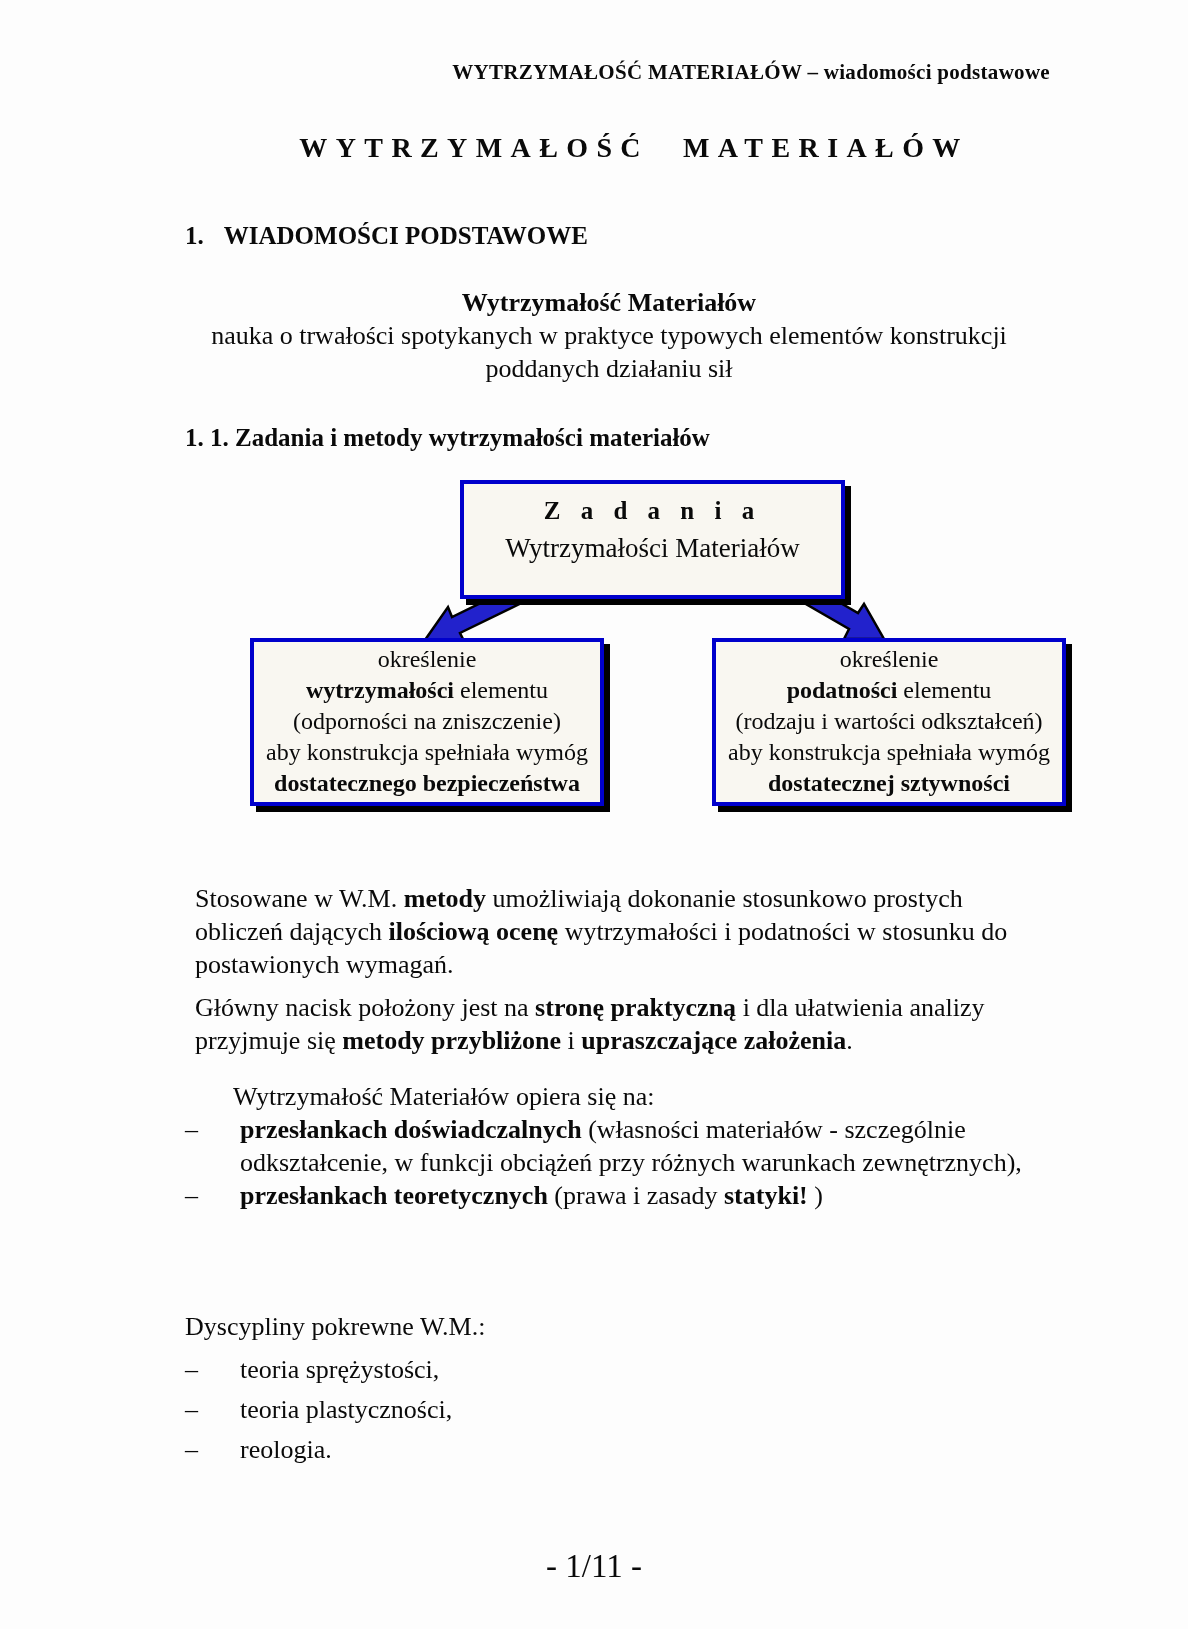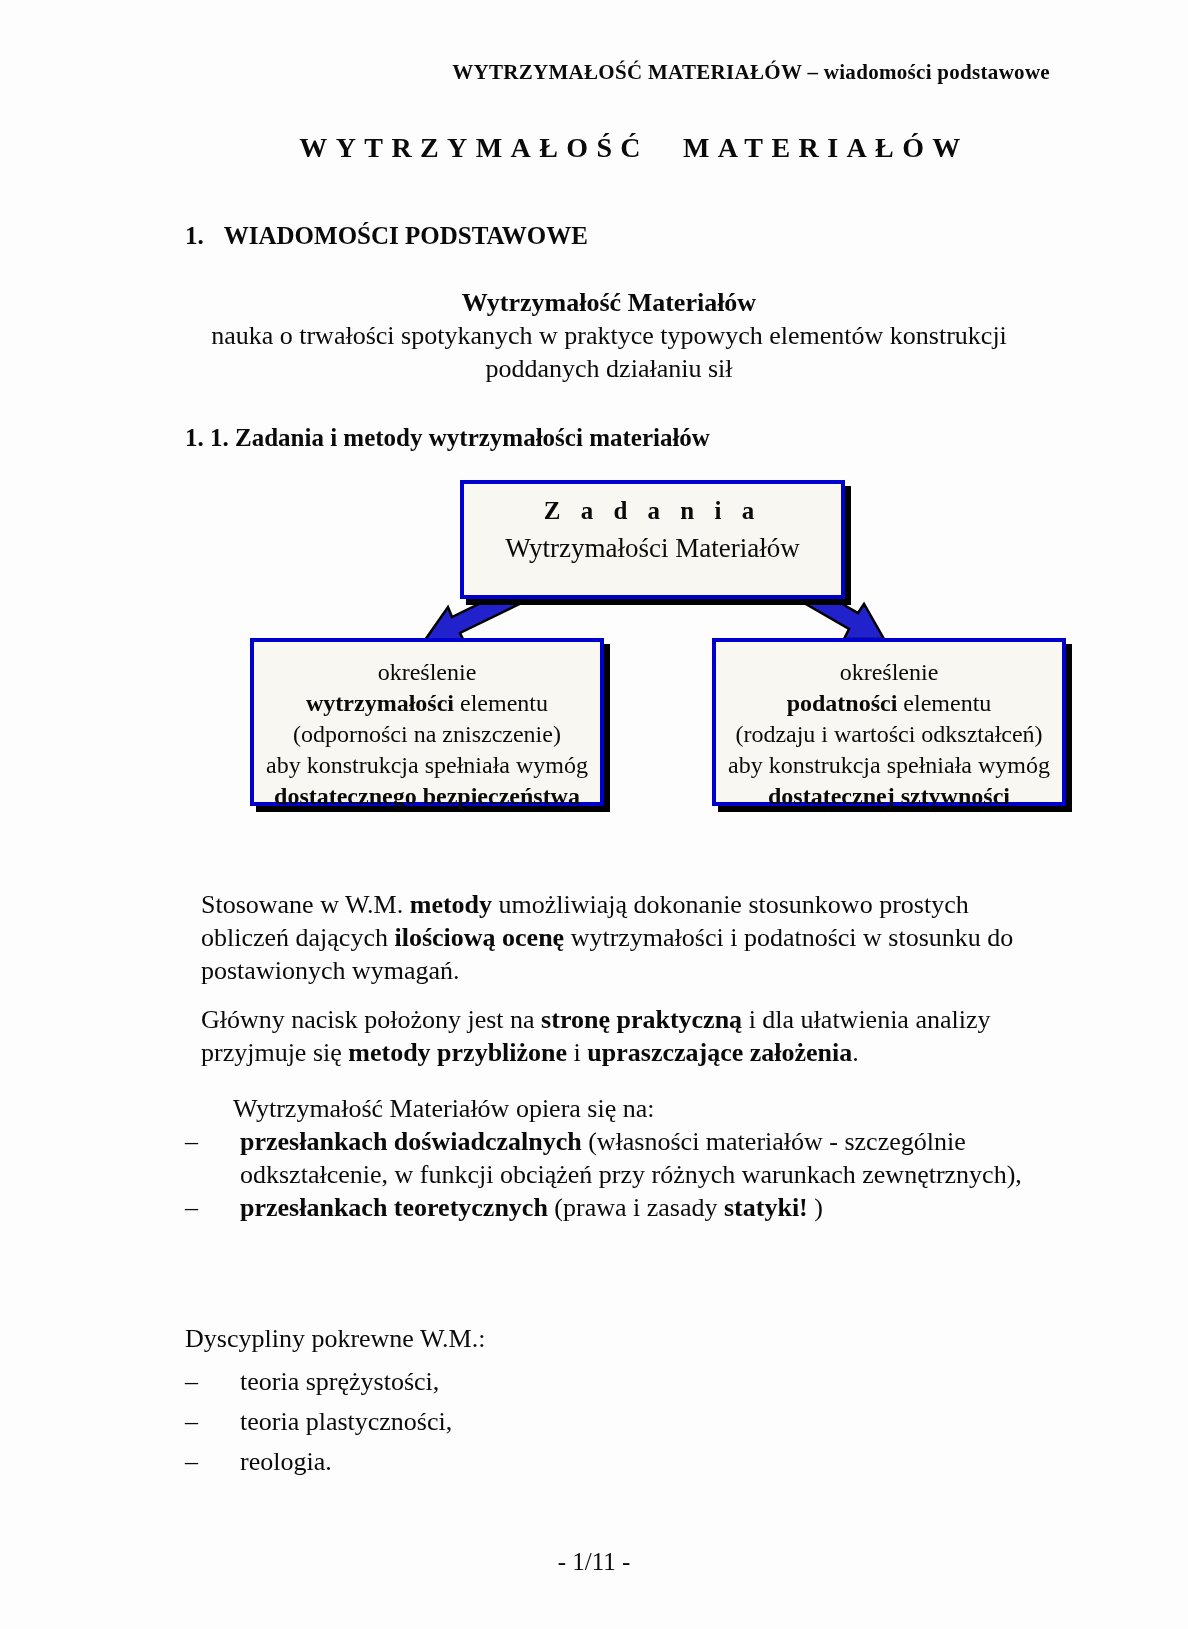--- a/index.html
+++ b/index.html
@@ -50,41 +50,41 @@
     position:absolute;
     background:#f9f7f1;
     border:4px solid var(--box-border,#0000cc);
     box-shadow:6px 6px 0 0 #000000;
     text-align:center;
     box-sizing:border-box;
   }
   .dbox.root { left:460px; top:25px; width:385px; height:119px; }
   .dbox.root .boxtitle { margin-top:13px; font-size:25px; font-weight:bold; letter-spacing:0.28em; }
   .dbox.root .boxsub { margin-top:8px; font-size:27px; }
-  .dbox.leaf { top:183px; width:354px; height:168px; font-size:24px; line-height:31px; padding-top:15px; }
+  .dbox.leaf { top:183px; width:354px; height:168px; font-size:24px; line-height:31px; padding-top:2px; }
   .dbox.leaf.lft { left:250px; }
   .dbox.leaf.rgt { left:712px; }
   .b { font-weight:bold;text-align:right; }
 
   
   .bodytext {
     position:absolute; top:872px; left:185px; width:848px;
     font-size:26px; line-height:33px;
   }
-  .para { margin:16px; }
+  .para { margin:10px; }
   .basis-intro { margin-top:23px;margin-left:48px; }
   .list-item { display:flex; }
   .list-item .marker { width:55px; flex:none; }
   .list-item .itext { flex:1; }
   .related-intro { margin-top:98px; }
   .related-list { margin-top:7px; line-height:40px; }
 
   .footer {
     position:absolute; top:1548px; left:0; width:1188px;
-    text-align:center; font-size:25px;
+    text-align:center; font-size:33px;
   }
 </style>
 </head>
 <body>
 
 <div class="page">
 
   <div class="running-header">WYTRZYMAŁOŚĆ MATERIAŁÓW – wiadomości podstawowe</div>
 
   <div class="doc-title"><span>WYTRZYMAŁOŚĆ</span><span class="wordgap"></span><span>MATERIAŁÓW</span></div>

